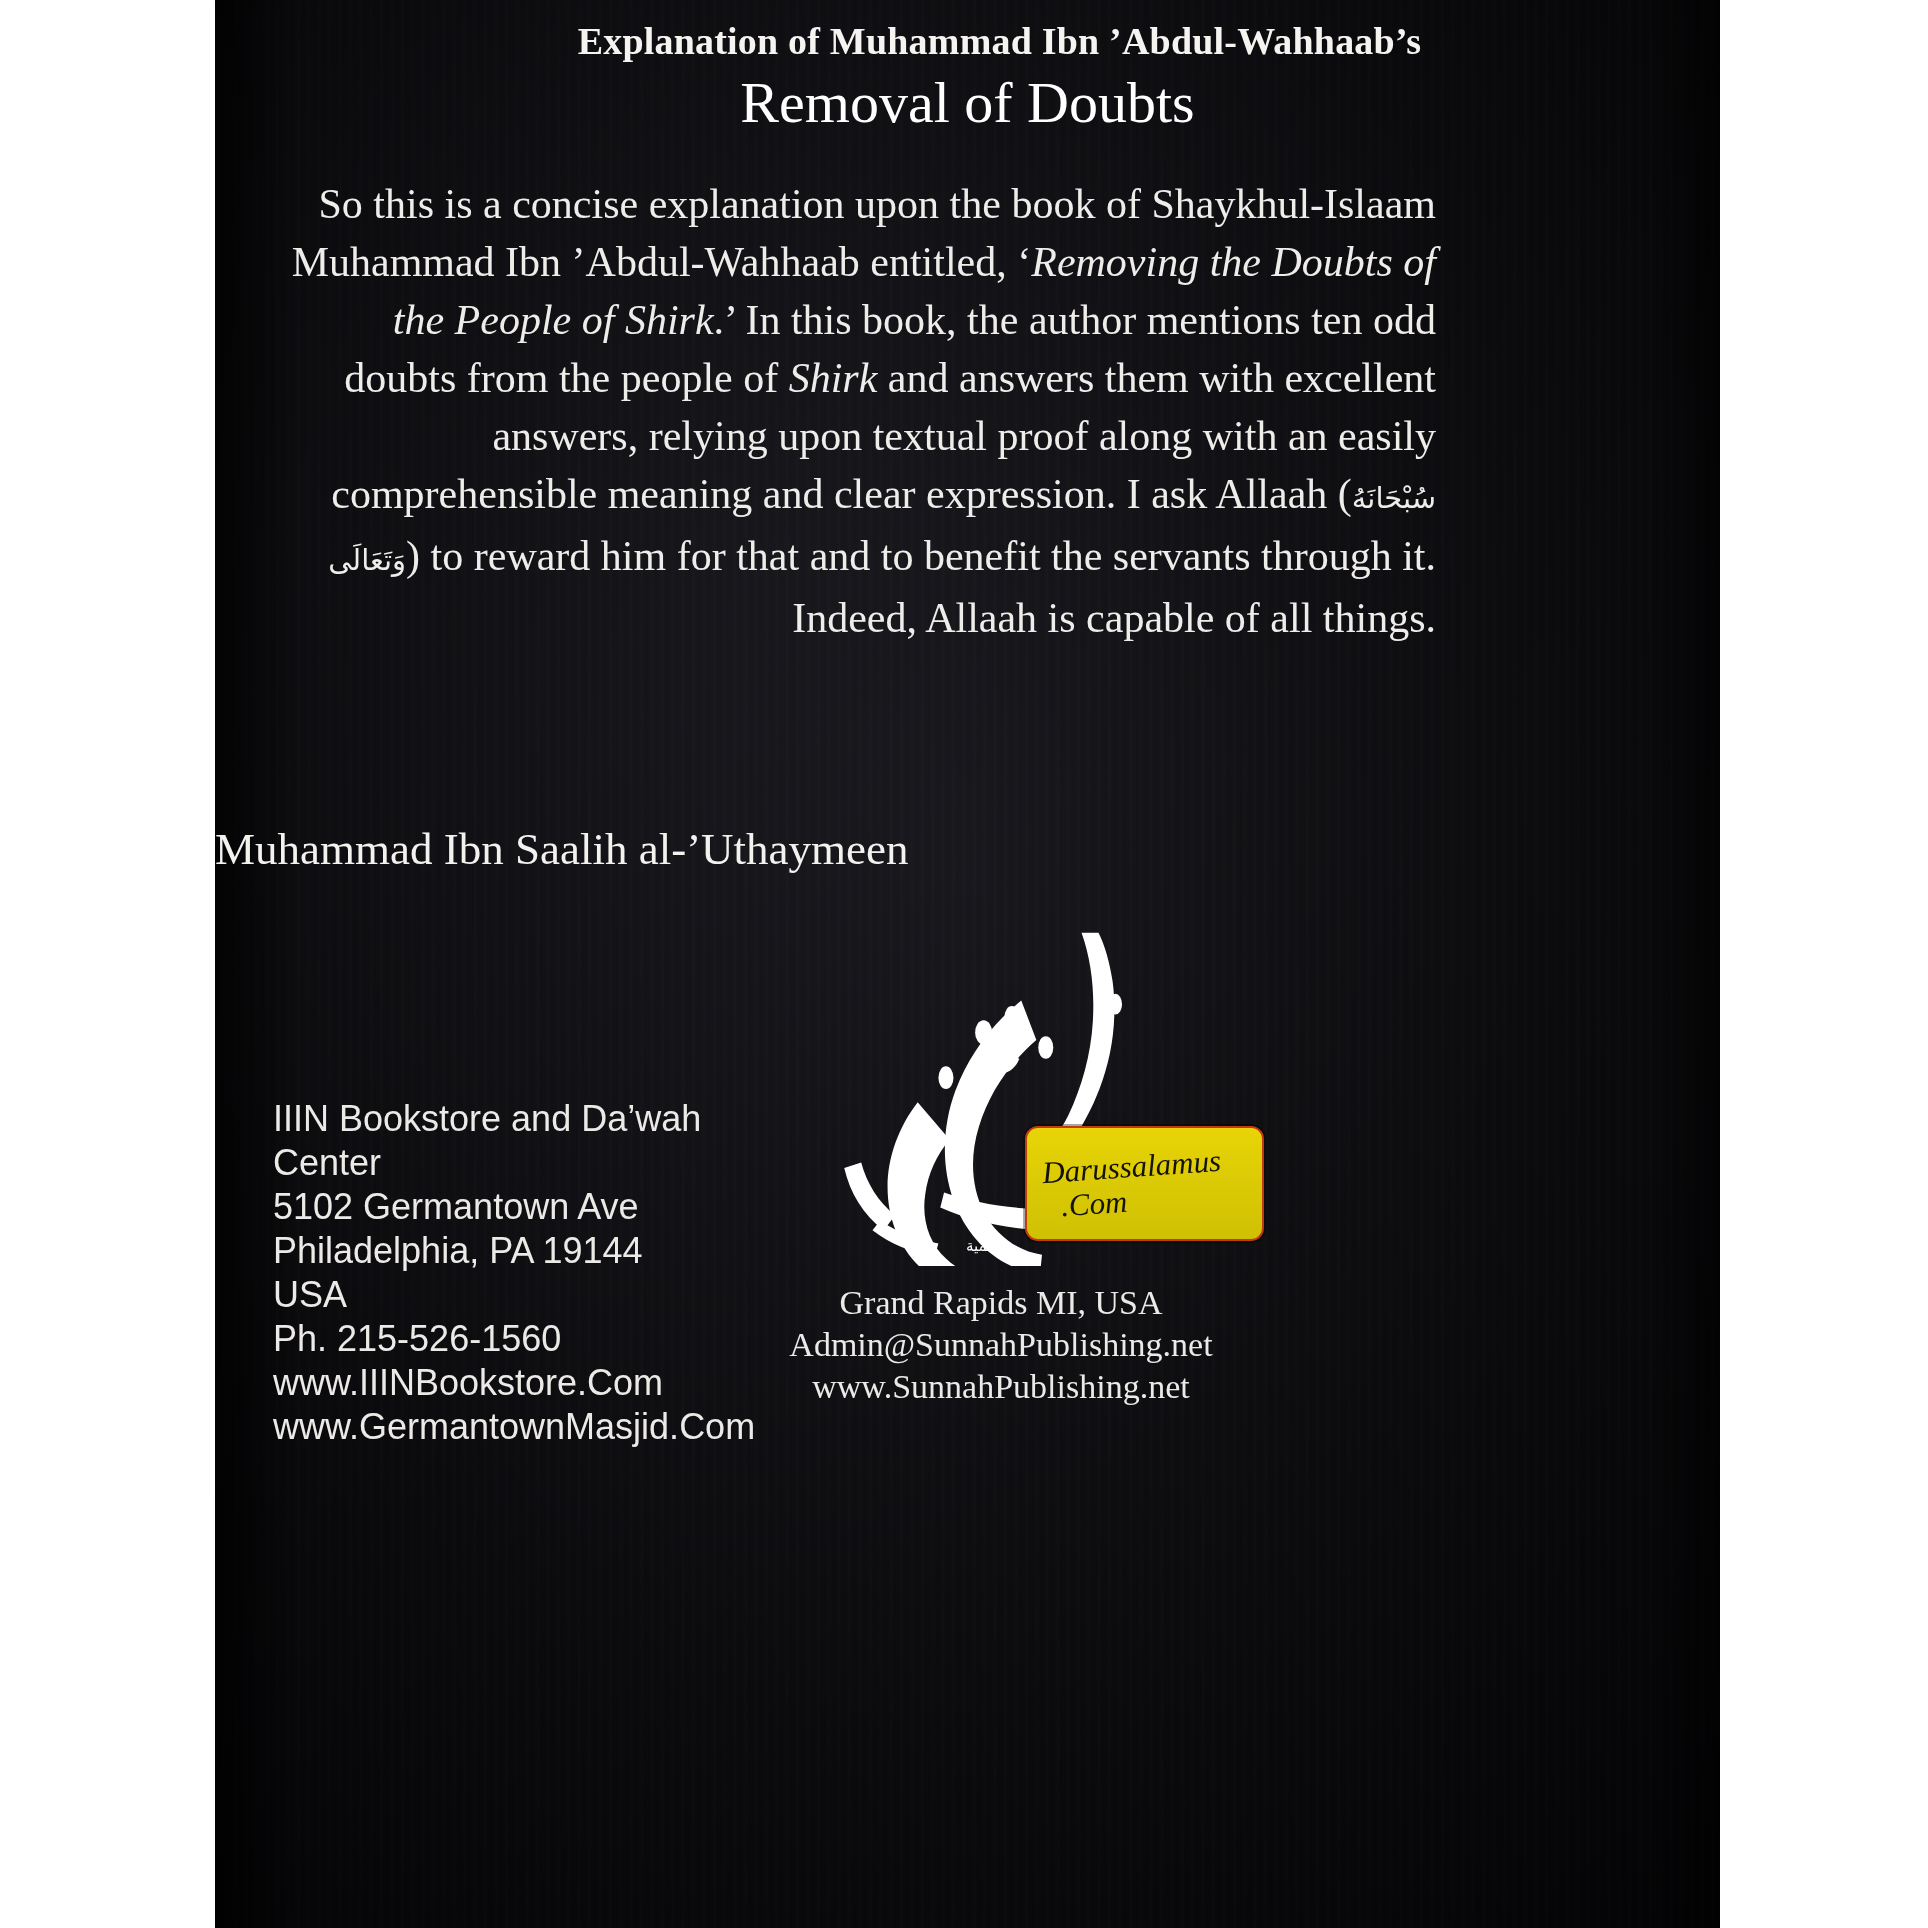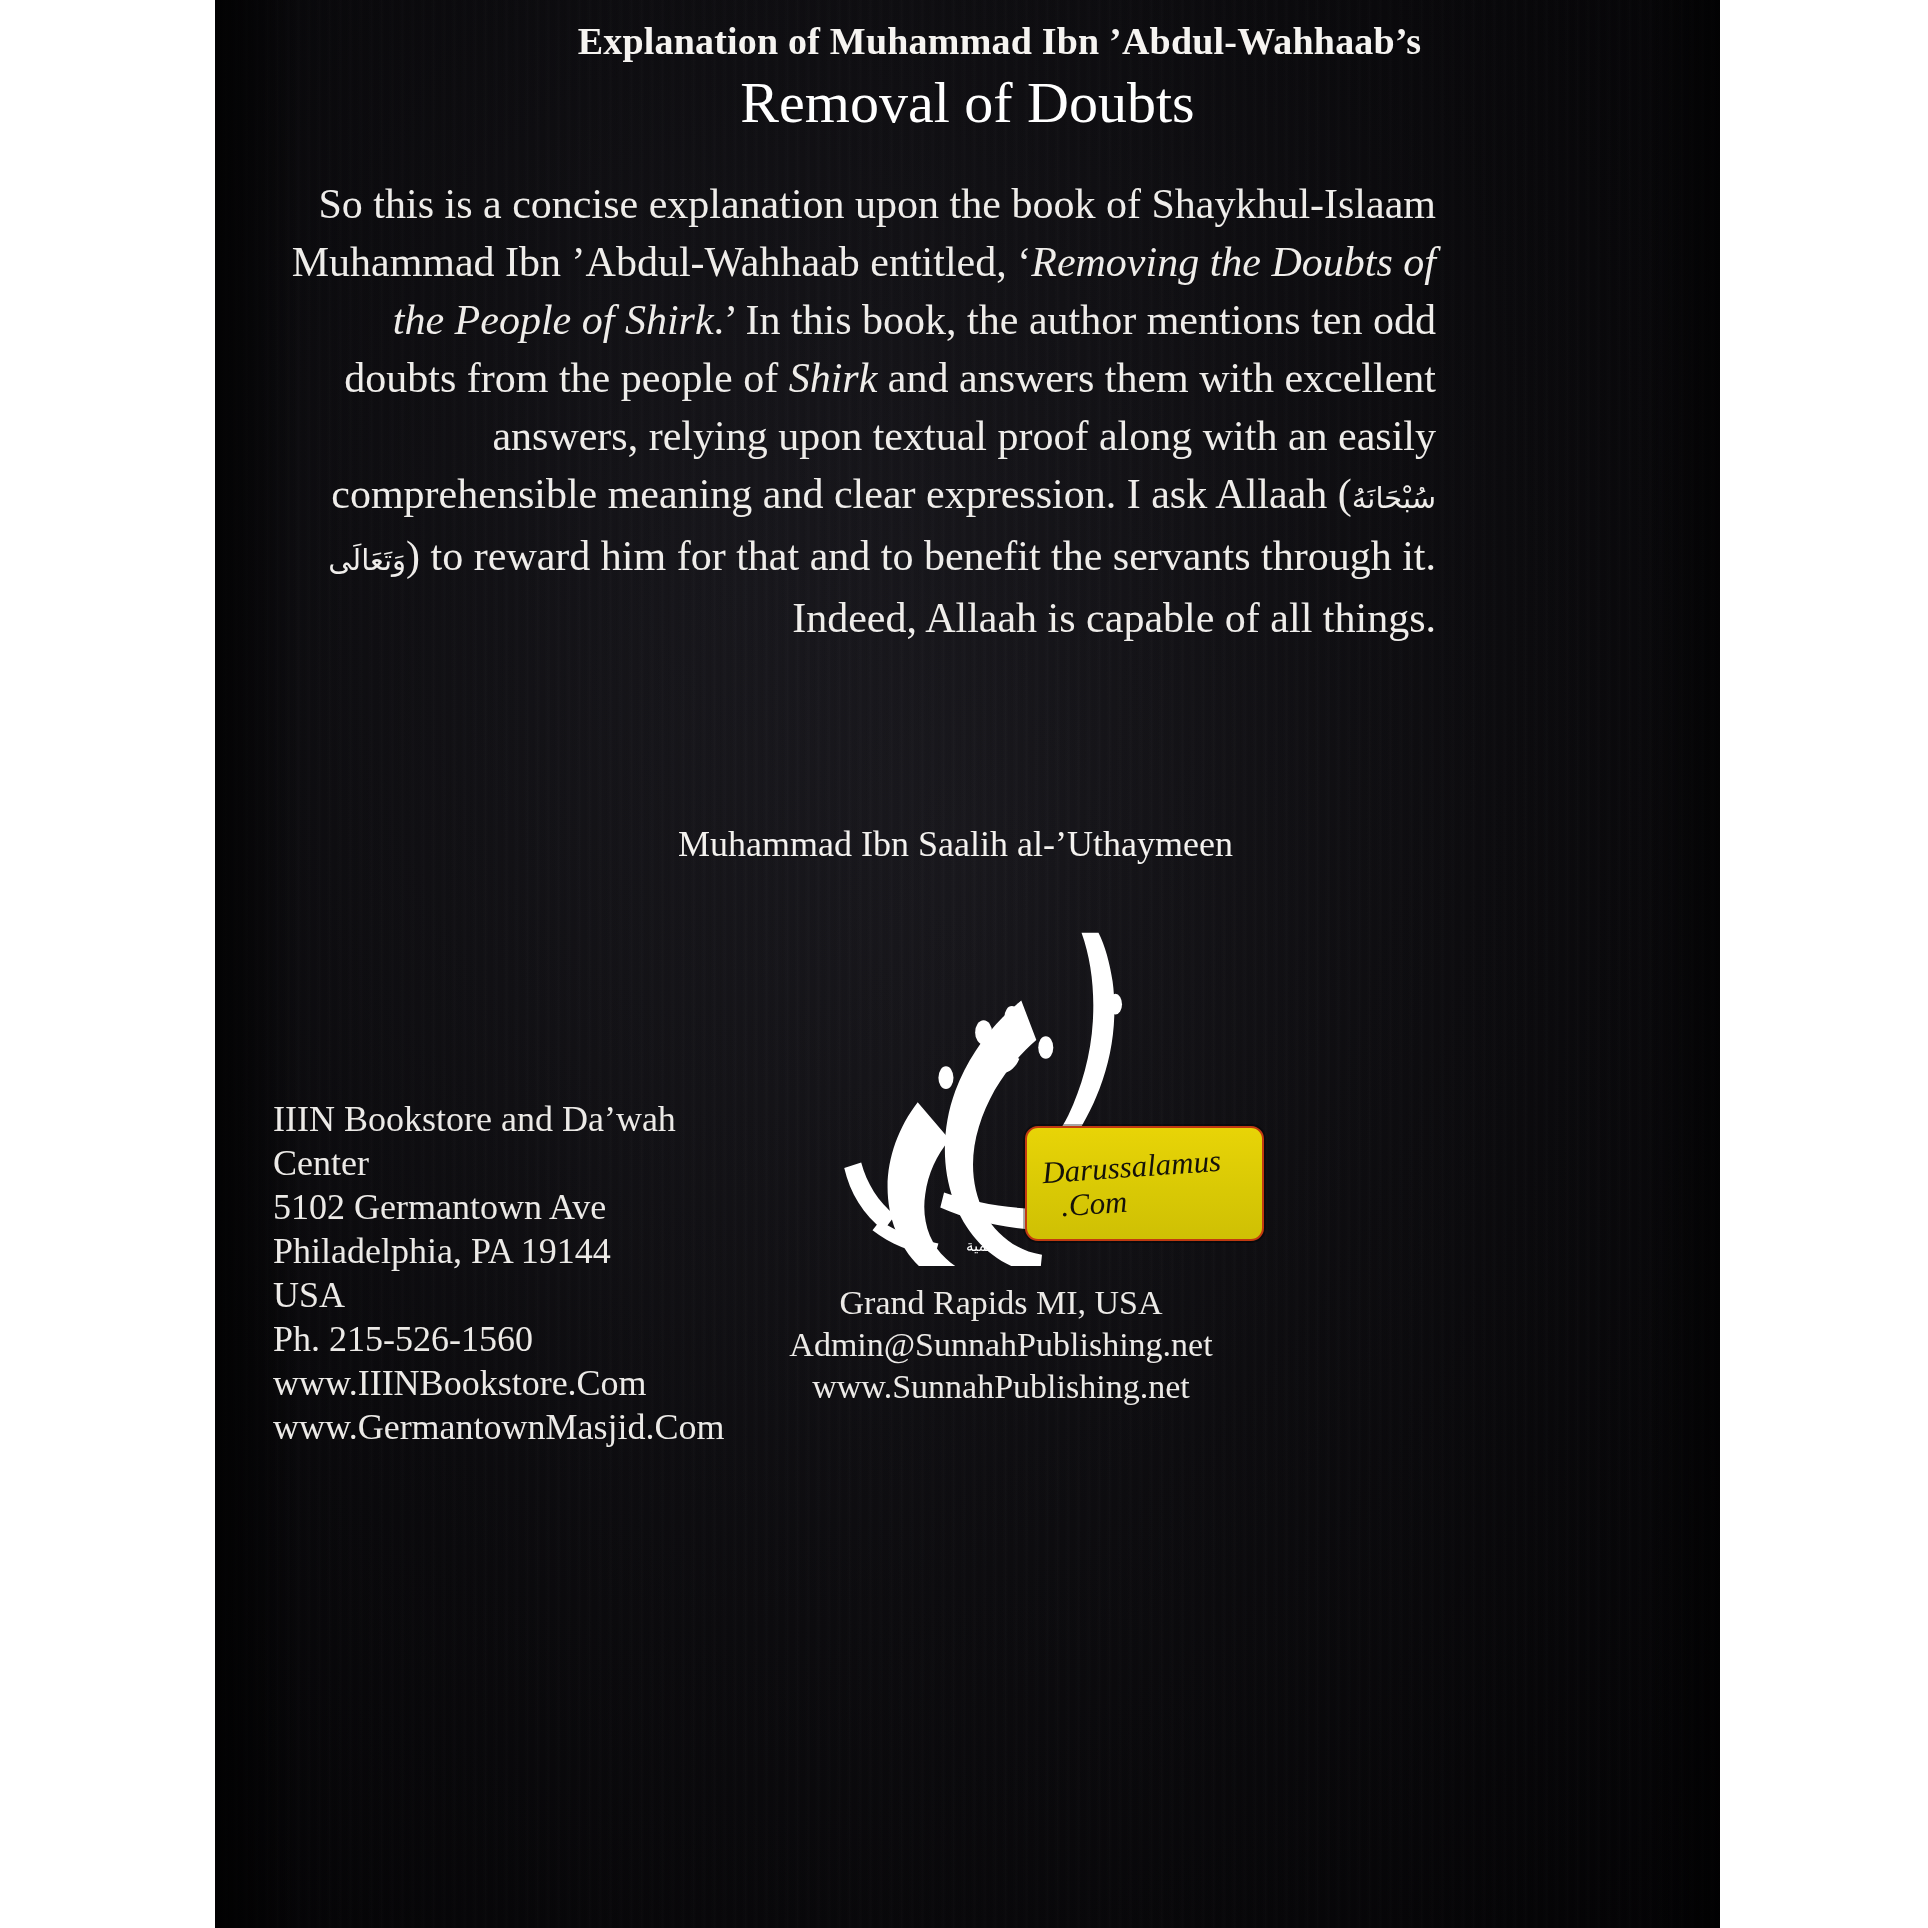--- a/index.html
+++ b/index.html
@@ -103,34 +103,34 @@
     font-family: "DejaVu Sans", sans-serif;
     font-size: 29px;
     letter-spacing: -0.9px;
   }
 
   .author {
     position: absolute;
     top: 823px;
     left: 0;
     width: 100%;
-    text-align: center;
+    text-align: left;
     padding-right: 24px;
     box-sizing: border-box;
     font-family: "Liberation Serif", serif;
-    font-size: 36px;
+    font-size: 45px;
     color: #f4f2ef;
   }
 
   .addr-left {
     position: absolute;
     left: 58px;
     top: 1097px;
     width: 490px;
-    font-family: Liberation Serif, serif;
+    font-family: Liberation Sans, sans-serif;
     font-size: 36px;
     line-height: 44px;
     color: #eceae7;
   }
 
   .logo {
     position: absolute;
     left: 584px;
     top: 927px;
     width: 405px;

